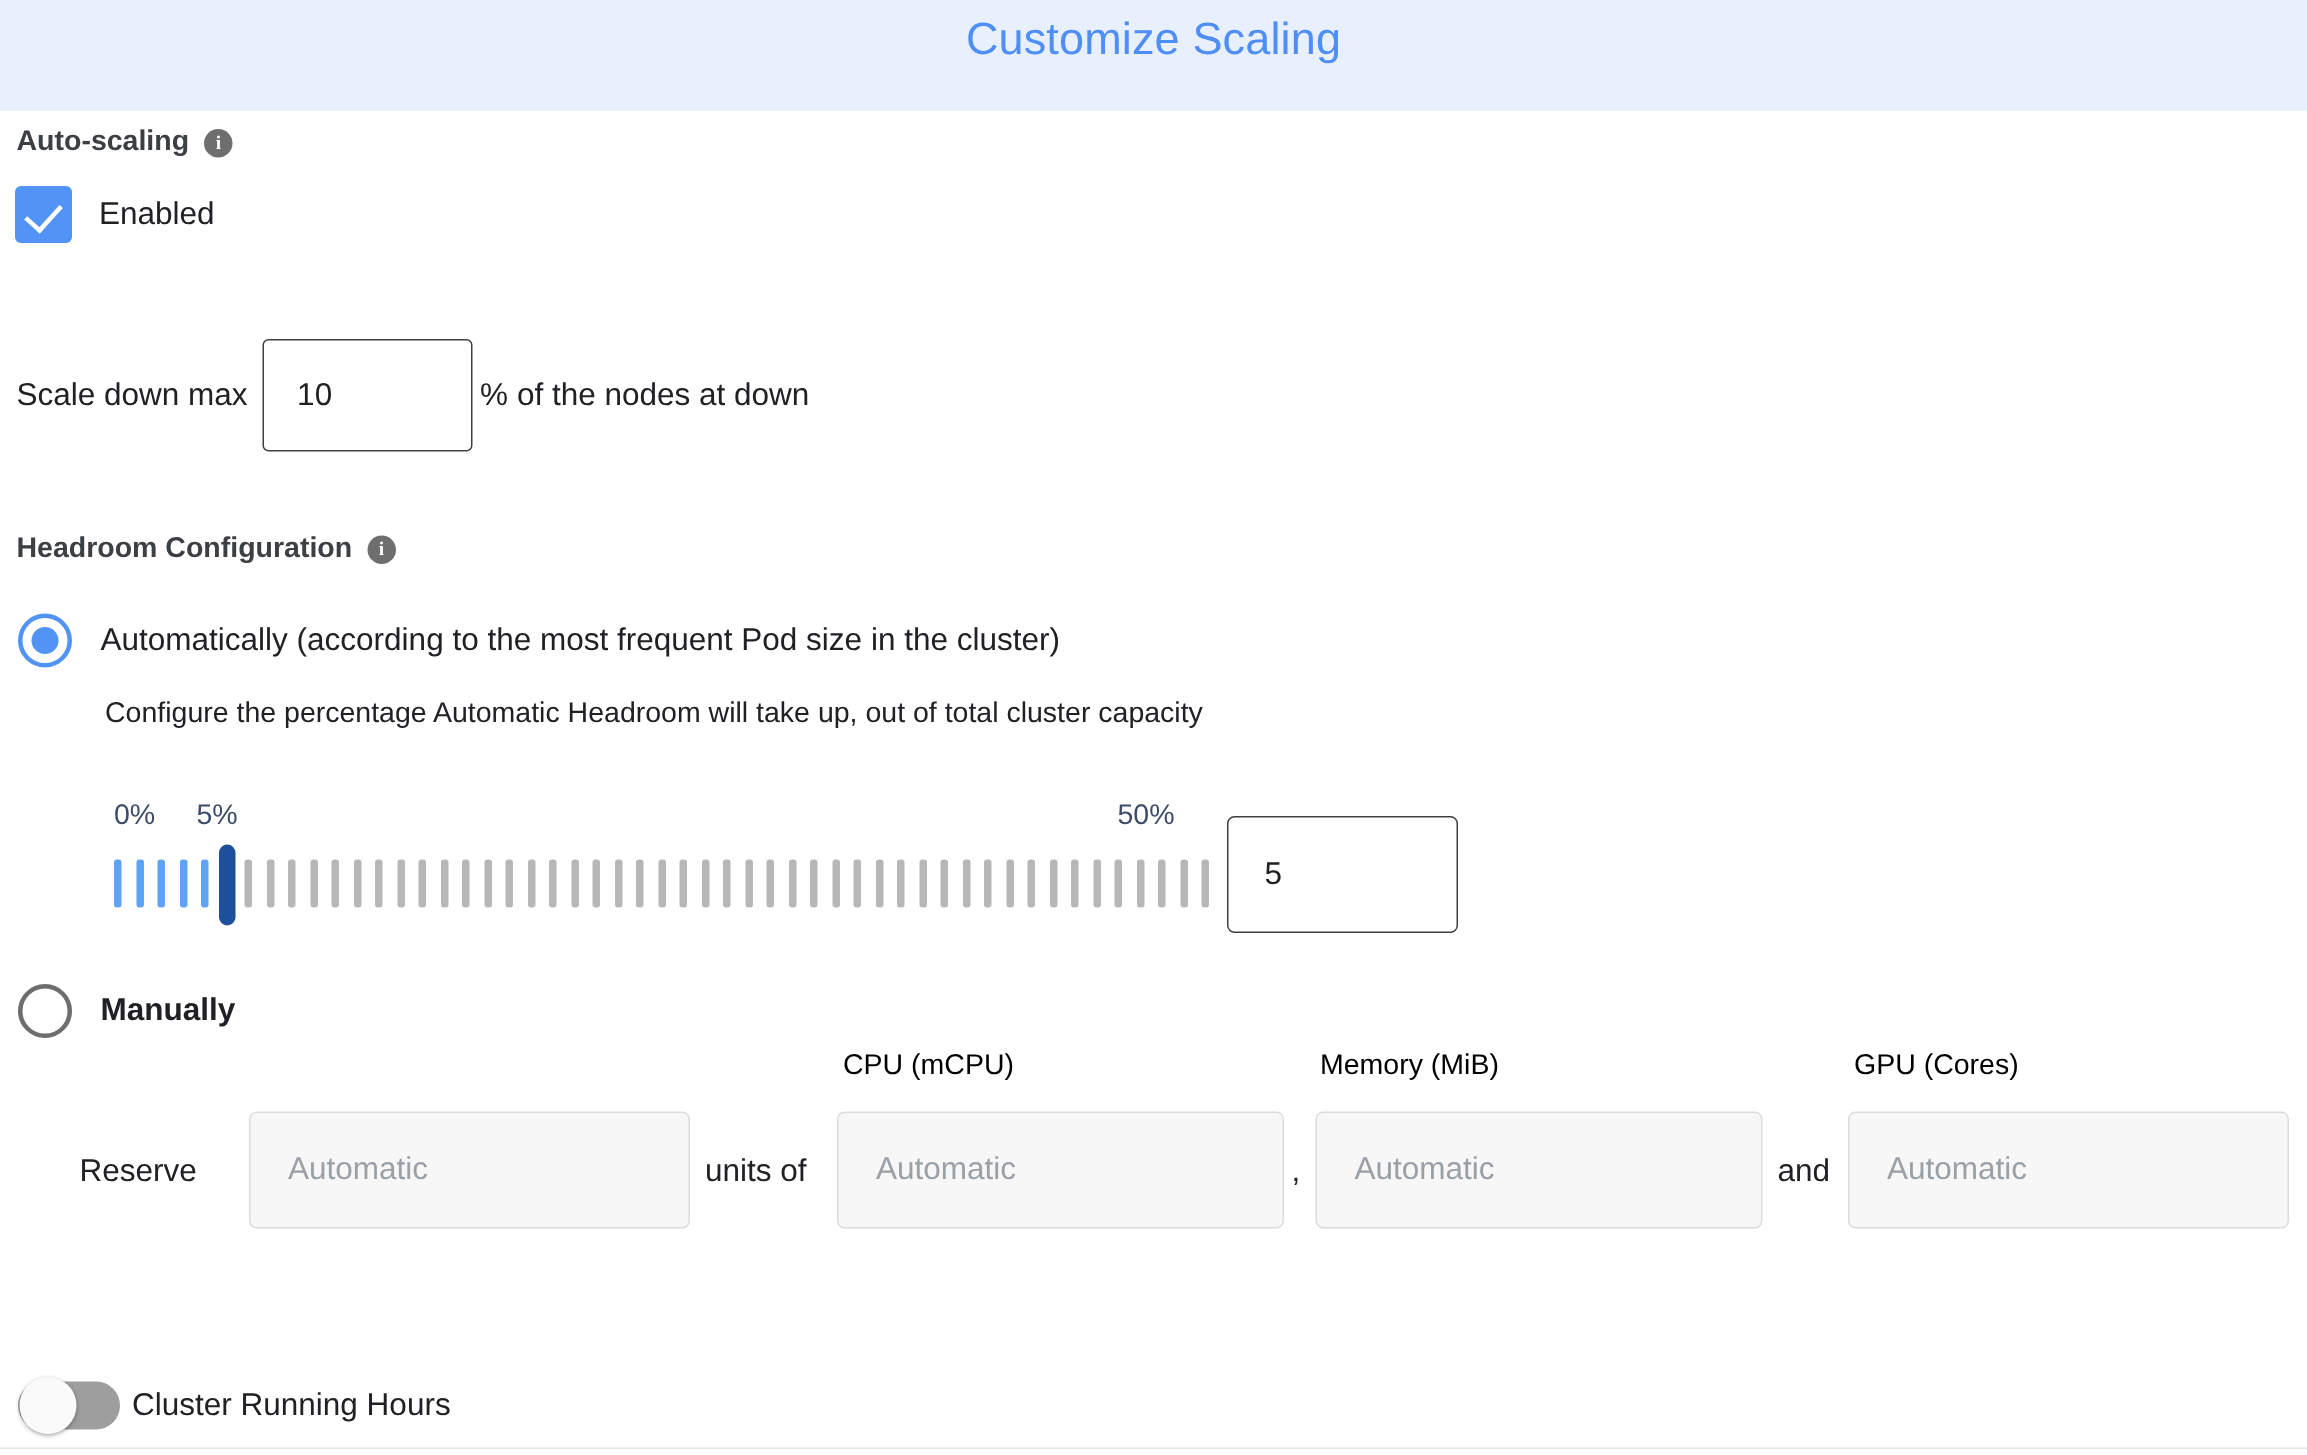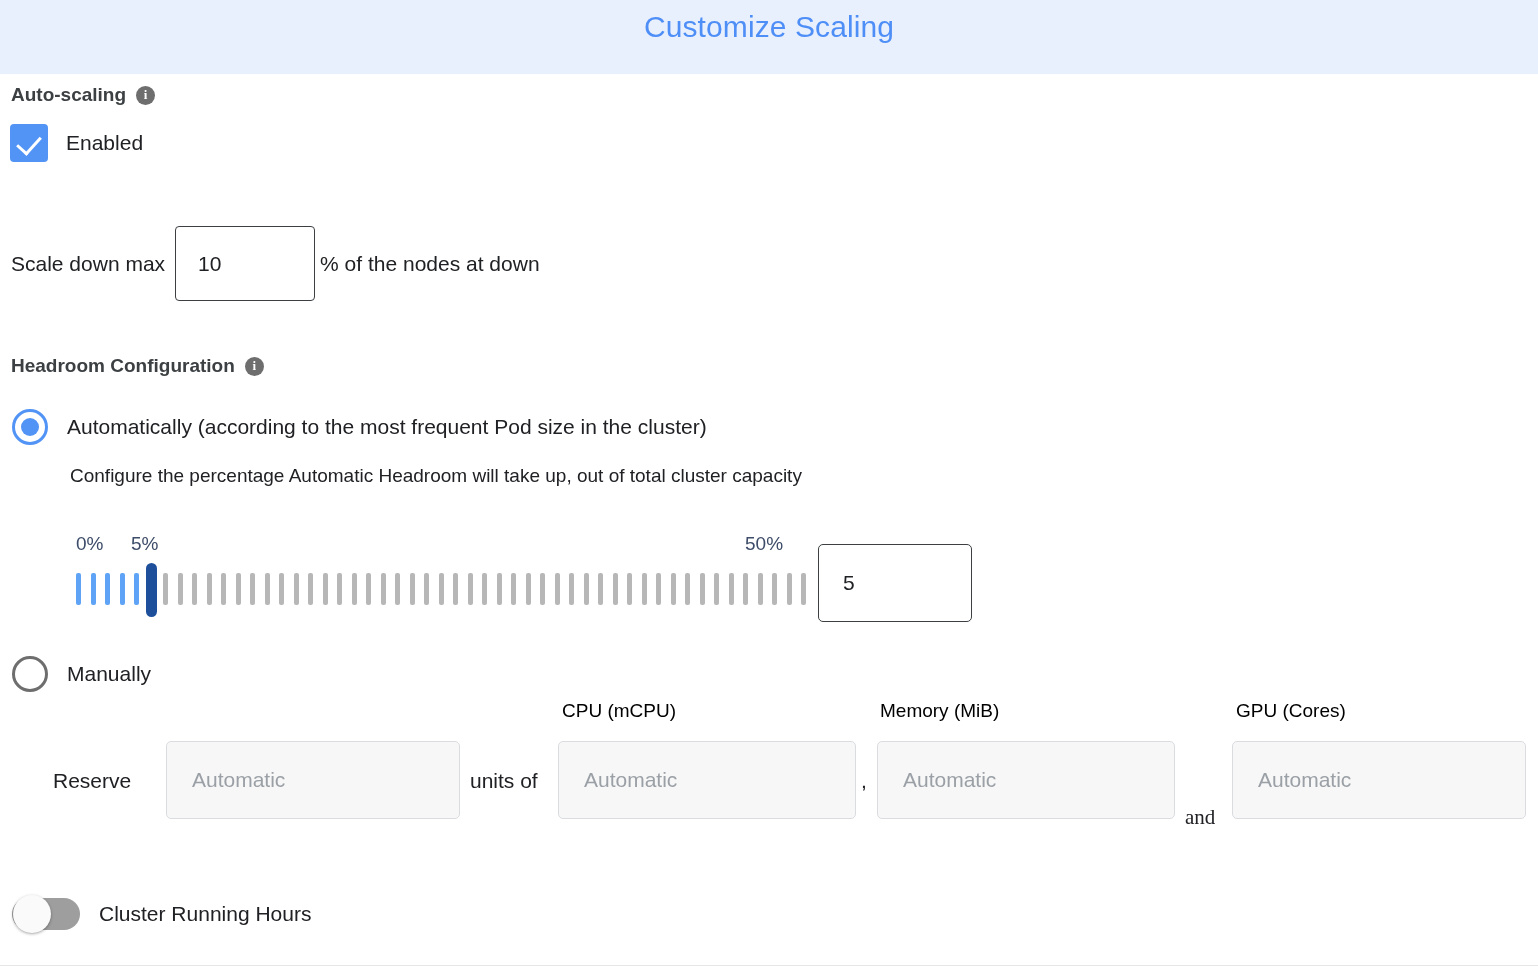--- a/index.html
+++ b/index.html
@@ -148,22 +148,22 @@
     height: 78px;
     background: #f7f7f7;
     border: 1.3px solid #dadce0; border-radius: 5px;
     display: flex; align-items: center; padding-left: 25px;
     font-size: 21px; color: #9aa0a6;
     cursor: not-allowed;
   }
 
   
   .toggle-row {
-    position: absolute; left: 12px; top: 898px;
-    display: flex; align-items: center; gap: 19px;
+    position: absolute; left: 12px; top: 921px;
+    display: flex; align-items: center; gap: 8px;
   }
   .toggle {
     position: relative; width: 68px; height: 32px;
     border-radius: 16px; background: #9e9e9e; cursor: pointer; flex: none;
   }
   .toggle .knob {
     position: absolute; left: 1px; top: -3px;
     width: 38px; height: 38px; border-radius: 50%;
     background: #fafafa;
     box-shadow: 0 1px 3px rgba(0,0,0,0.35);
@@ -267,36 +267,36 @@
         <div class="tick" style="left: 667px;"></div>
         <div class="tick" style="left: 681.5px;"></div>
         <div class="tick" style="left: 696px;"></div>
         <div class="tick" style="left: 710.5px;"></div>
         <div class="tick" style="left: 725px;"></div>
         <div class="thumb" style="left: 69.5px;"></div>
       </div>
   </div>
   <div class="slider-value-box">5</div>
 
-  <div class="radio-row" style="left:12px; top:656px;">
+  <div class="radio-row" style="left:12px; top:656px;font-weight:bold;">
     <div class="radio off"></div>
     <span class="radio-label">Manually</span>
   </div>
 
   <span class="field-label" style="left:562px; top:700px;">CPU (mCPU)</span>
   <span class="field-label" style="left:880px; top:700px;">Memory (MiB)</span>
   <span class="field-label" style="left:1236px; top:700px;">GPU (Cores)</span>
 
   <span class="reserve-text" style="left:53px; top:769px;">Reserve</span>
   <div class="disabled-input" style="left:166px; width:294px;">Automatic</div>
   <span class="reserve-text" style="left:470px; top:769px;">units of</span>
   <div class="disabled-input" style="left:558px; width:298px;">Automatic</div>
   <span class="reserve-text" style="left:861px; top:769px;">,</span>
   <div class="disabled-input" style="left:877px; width:298px;">Automatic</div>
-  <span class="reserve-text" style="left:1185px; top:805px;font-family:Liberation Serif, serif;">and</span>
+  <span class="reserve-text" style="left:1185px; top:769px;">and</span>
   <div class="disabled-input" style="left:1232px; width:294px;">Automatic</div>
 
   <div class="toggle-row">
     <div class="toggle">
       <div class="knob"></div>
     </div>
     <span class="toggle-label">Cluster Running Hours</span>
   </div>
 
   <div class="bottom-divider"></div>

